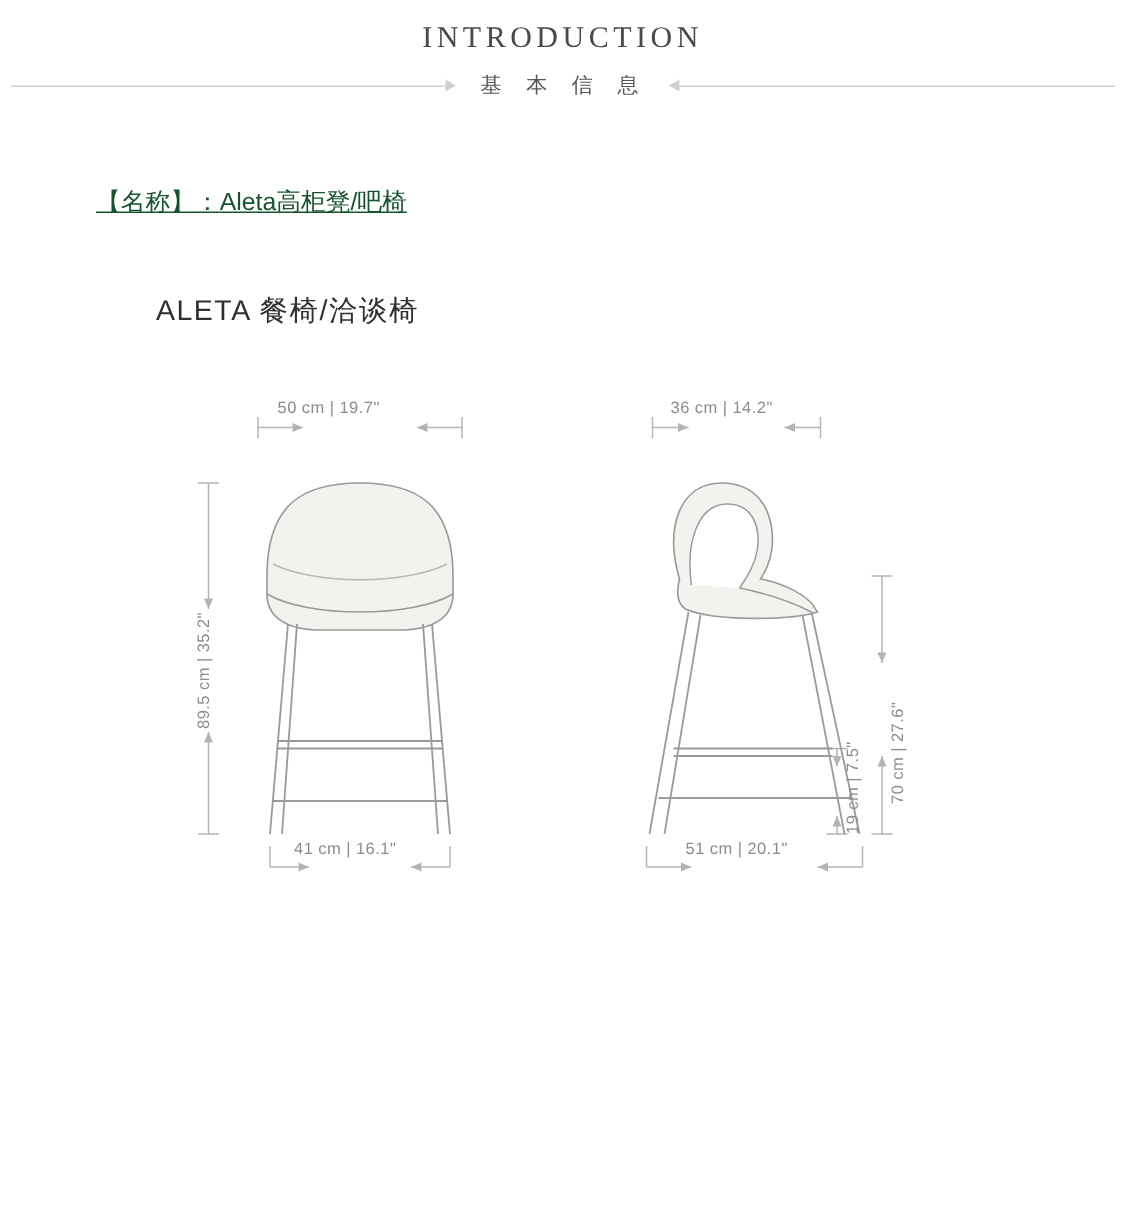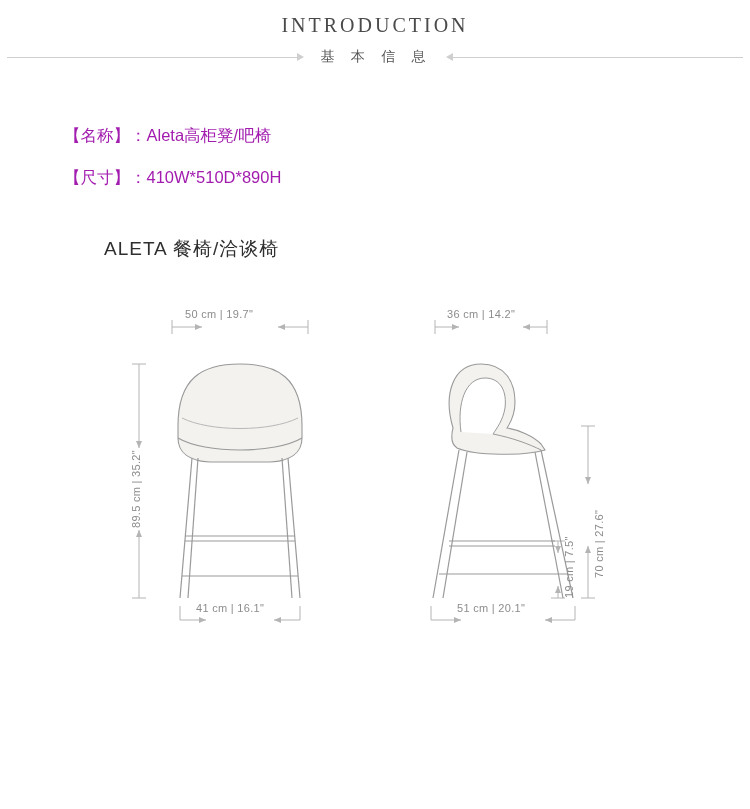--- a/index.html
+++ b/index.html
@@ -64,23 +64,24 @@
     white-space: nowrap;
   }
 
   
   .specs {
     margin-top: 48px;
     padding-left: 64px;
   }
   .spec-row {
     font-size: 16.5px;
-    color: #a21caf;
+    color: #14532d;
     line-height: 42px;
     white-space: nowrap;
+    text-decoration: underline;
   }
   .spec-label { letter-spacing: 0px; }
   .spec-value { letter-spacing: 0px; }
 
   .series-name {
     margin-top: 38px;
     padding-left: 104px;
     font-size: 19px;
     color: #2f2f2f;
     letter-spacing: 1px;
@@ -123,23 +124,20 @@
     <div class="header-sub">基 本 信 息</div>
     <div class="arrow-left"></div>
     <div class="rule rule-right"></div>
   </div>
 </div>
 
 <div class="specs">
   <div class="spec-row">
     <span class="spec-label">【名称】：</span><span class="spec-value">Aleta高柜凳/吧椅</span>
   </div>
-  <div class="spec-row">
-    <span class="spec-label">【尺寸】：</span><span class="spec-value">410W*510D*890H</span>
-  </div>
 </div>
 
 <div class="series-name">ALETA  餐椅/洽谈椅</div>
 
 <div class="drawings">
 
   <div class="drawing drawing-front">
     <svg width="230" height="350" viewBox="0 0 230 350">
 
       <g stroke="#b4b4b4" stroke-width="1" fill="none">

